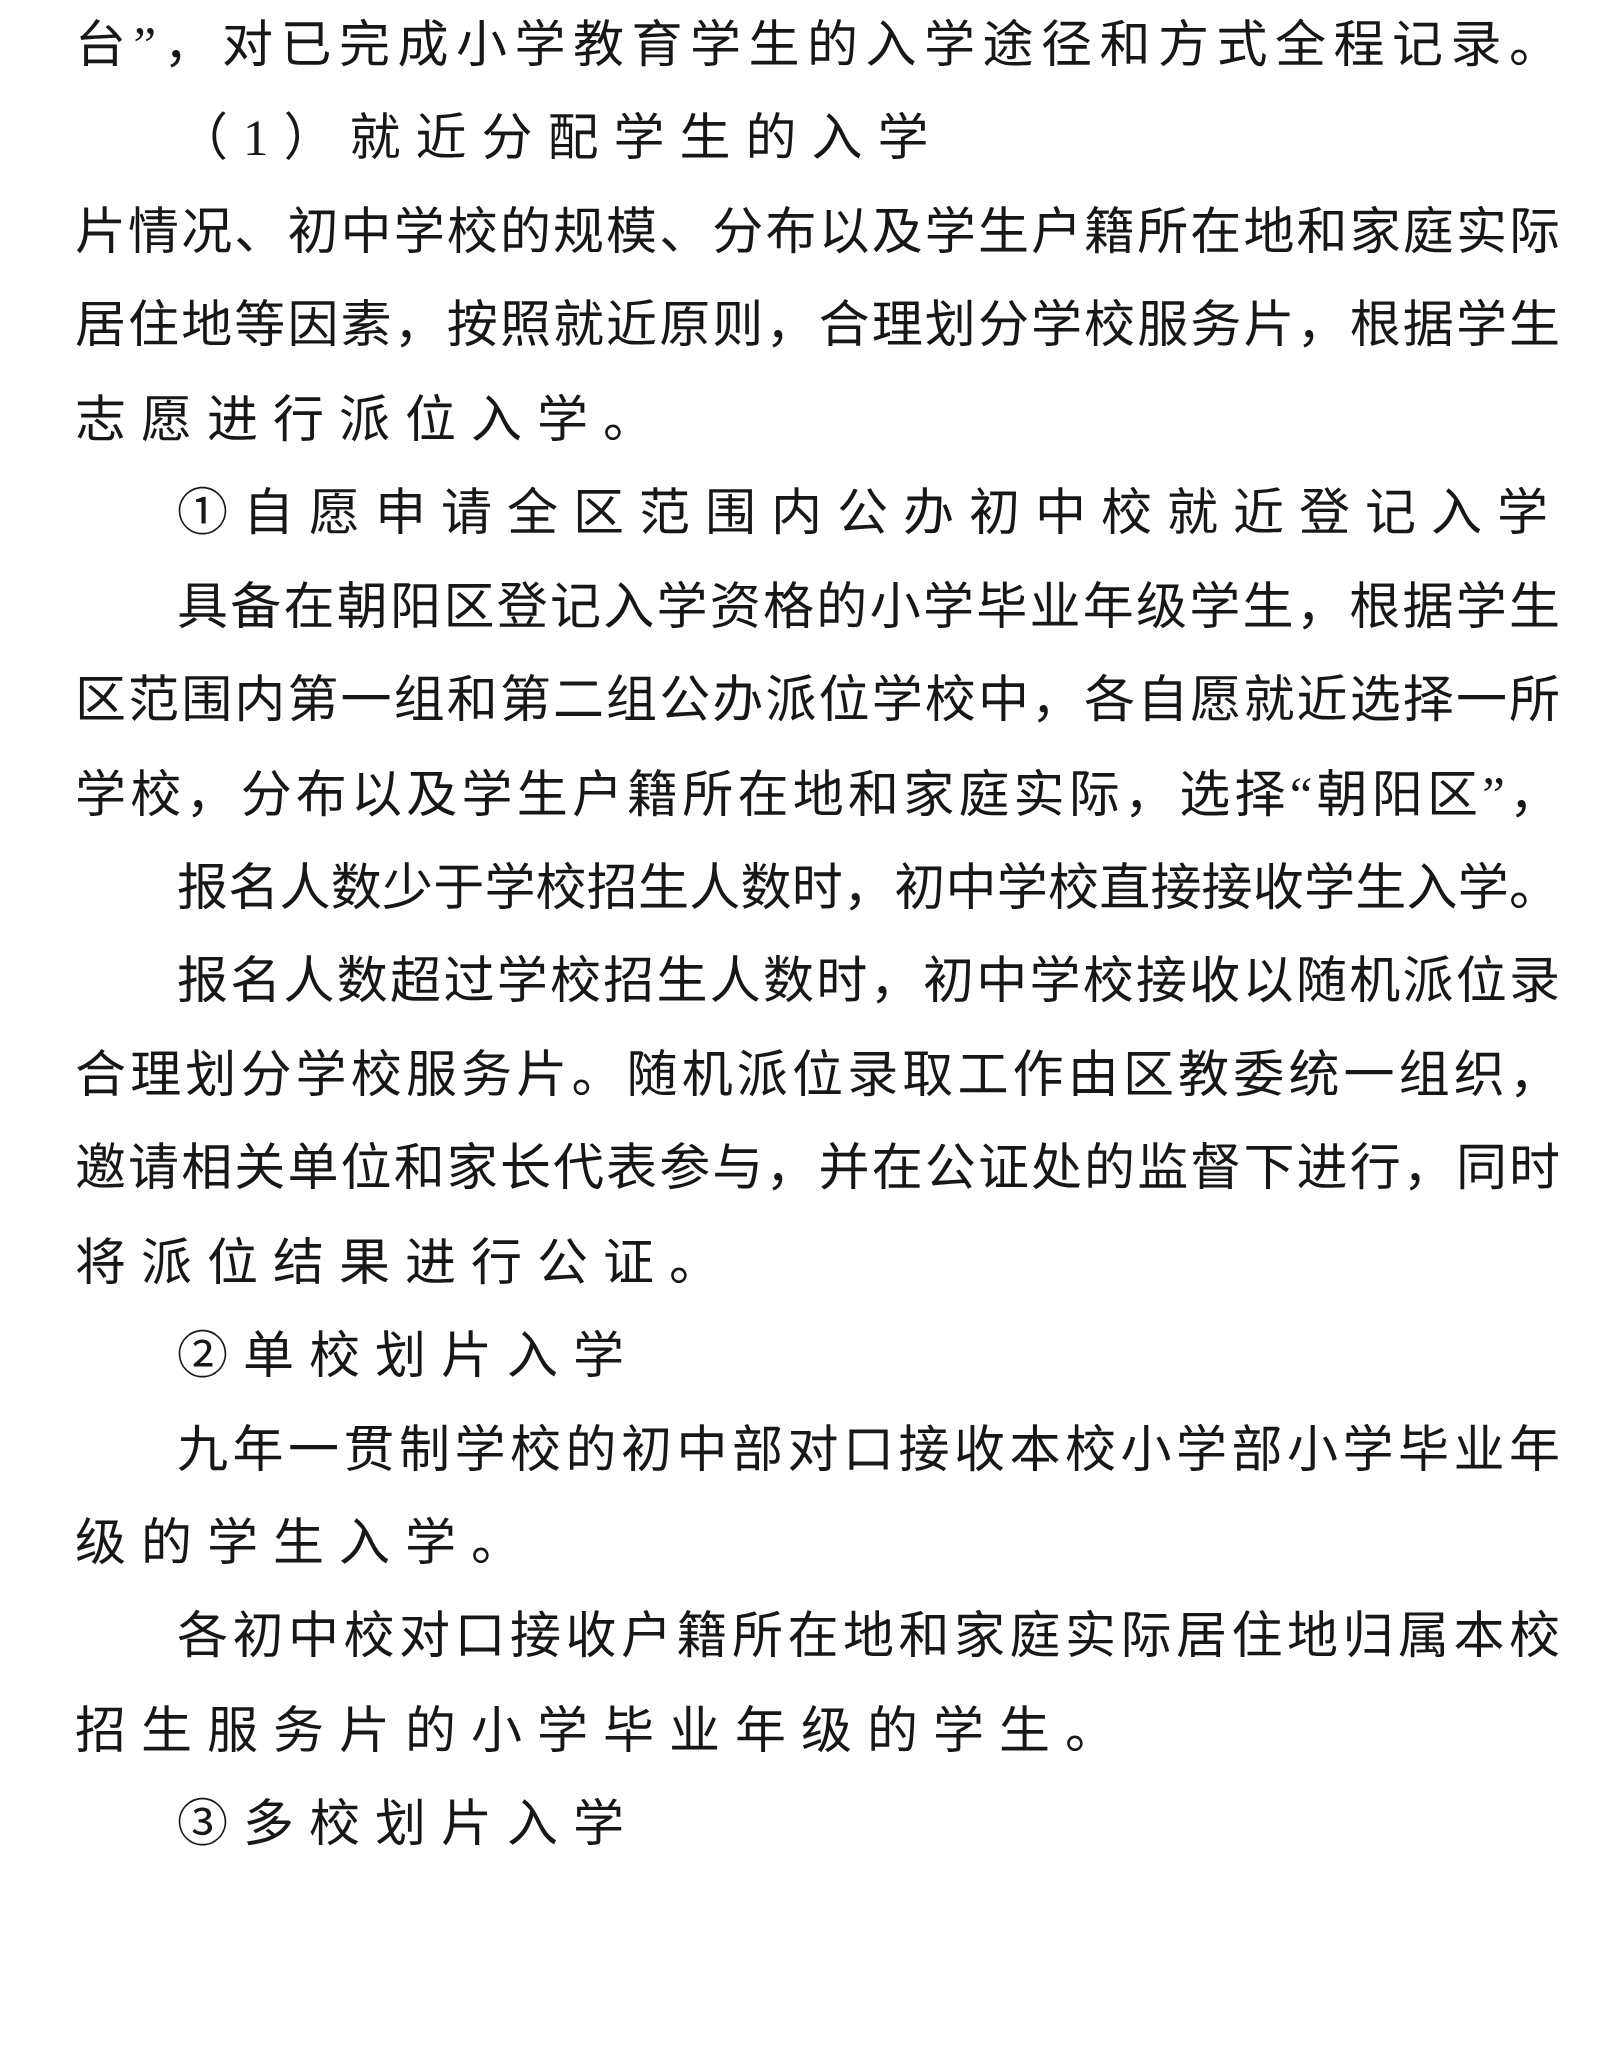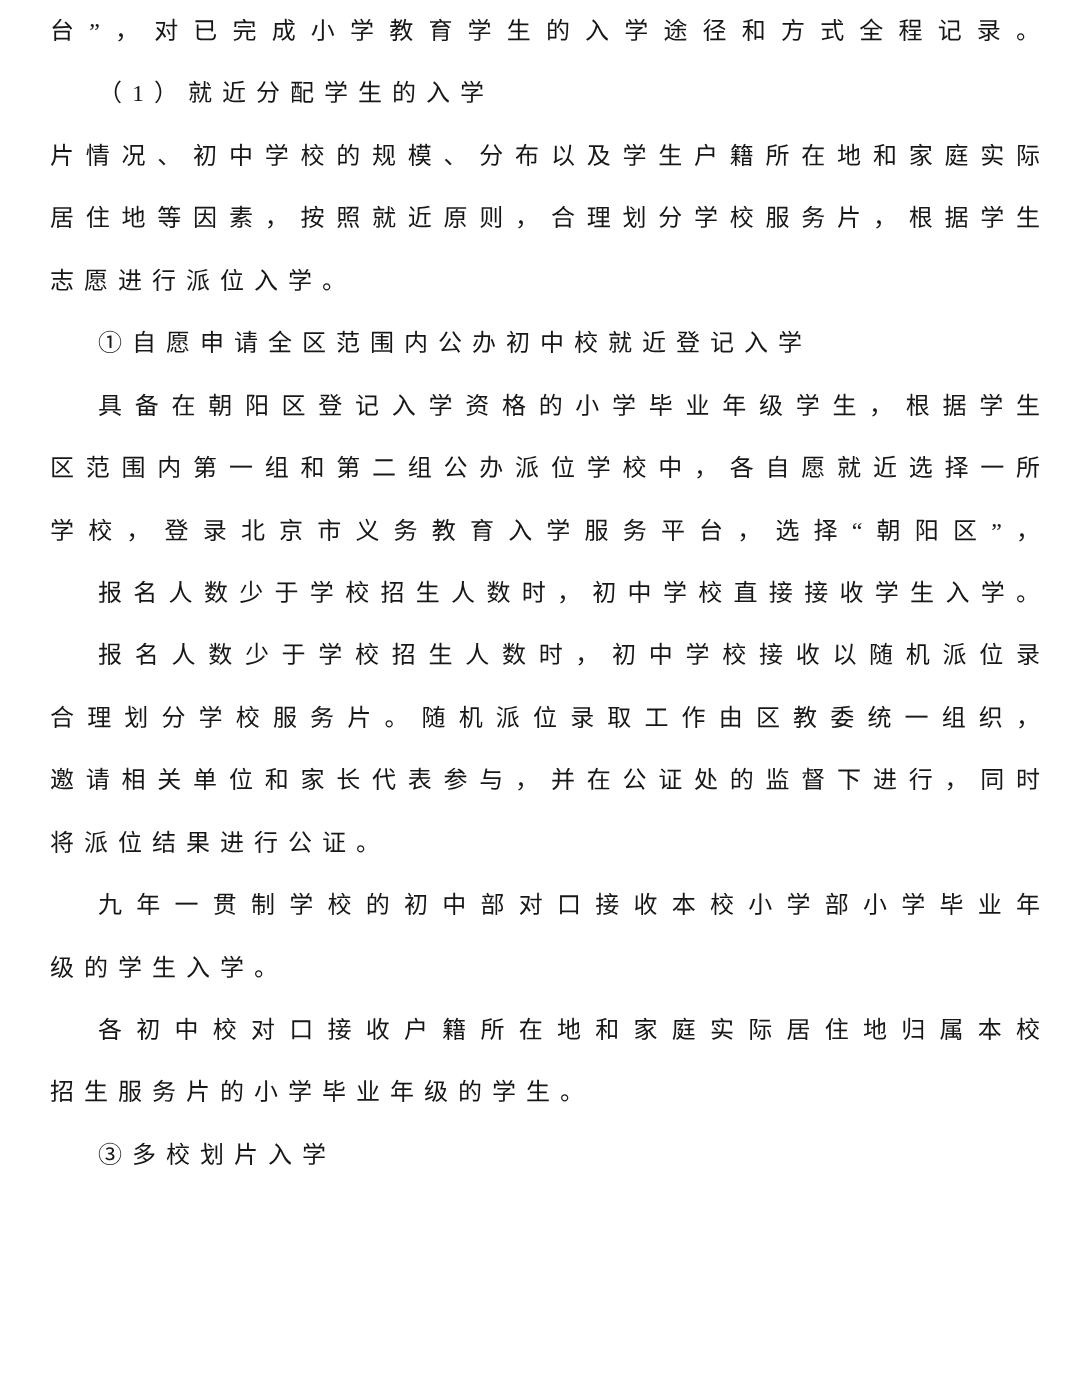--- a/index.html
+++ b/index.html
@@ -21,21 +21,21 @@
     color: #171717;
     font-family: "Liberation Serif", "DejaVu Serif", serif;
   }
   .doc-lines {
     width: 990px;
   }
   .line {
     width: 990px;
     height: 62.45px;
     line-height: 62.45px;
-    font-size: 24px;
+    font-size: 34px;
     white-space: nowrap;
     overflow: visible;
   }
   
   .line.justify {
     white-space: normal;
     text-align: justify;
     text-align-last: justify;
     letter-spacing: 0;
   }
@@ -53,25 +53,26 @@
 <div class="page">
   <div class="doc-lines" id="doc-lines">
       <div class="line justify">台”，对已完成小学教育学生的入学途径和方式全程记录。</div>
       <div class="line short indent">（1）就近分配学生的入学</div>
       <div class="line justify">片情况、初中学校的规模、分布以及学生户籍所在地和家庭实际</div>
       <div class="line justify">居住地等因素，按照就近原则，合理划分学校服务片，根据学生</div>
       <div class="line short">志愿进行派位入学。</div>
       <div class="line short indent">①自愿申请全区范围内公办初中校就近登记入学</div>
       <div class="line justify indent">具备在朝阳区登记入学资格的小学毕业年级学生，根据学生</div>
       <div class="line justify">区范围内第一组和第二组公办派位学校中，各自愿就近选择一所</div>
-      <div class="line justify">学校，登录北京市义务教育入学服务平台，选择“朝阳区”，</div>
+      <div class="line justify">学校，分布以及学生户籍所在地和家庭实际，选择“朝阳区”，</div>
       <div class="line justify indent">报名人数少于学校招生人数时，初中学校直接接收学生入学。</div>
-      <div class="line justify indent">报名人数少于学校招生人数时，初中学校接收以随机派位录</div>
+      <div class="line justify indent">报名人数超过学校招生人数时，初中学校接收以随机派位录</div>
       <div class="line justify">合理划分学校服务片。随机派位录取工作由区教委统一组织，</div>
       <div class="line justify">邀请相关单位和家长代表参与，并在公证处的监督下进行，同时</div>
       <div class="line short">将派位结果进行公证。</div>
+      <div class="line short indent">②单校划片入学</div>
       <div class="line justify indent">九年一贯制学校的初中部对口接收本校小学部小学毕业年</div>
       <div class="line short">级的学生入学。</div>
       <div class="line justify indent">各初中校对口接收户籍所在地和家庭实际居住地归属本校</div>
       <div class="line short">招生服务片的小学毕业年级的学生。</div>
       <div class="line short indent">③多校划片入学</div>
     </div>
 </div>
 
 </body></html>

